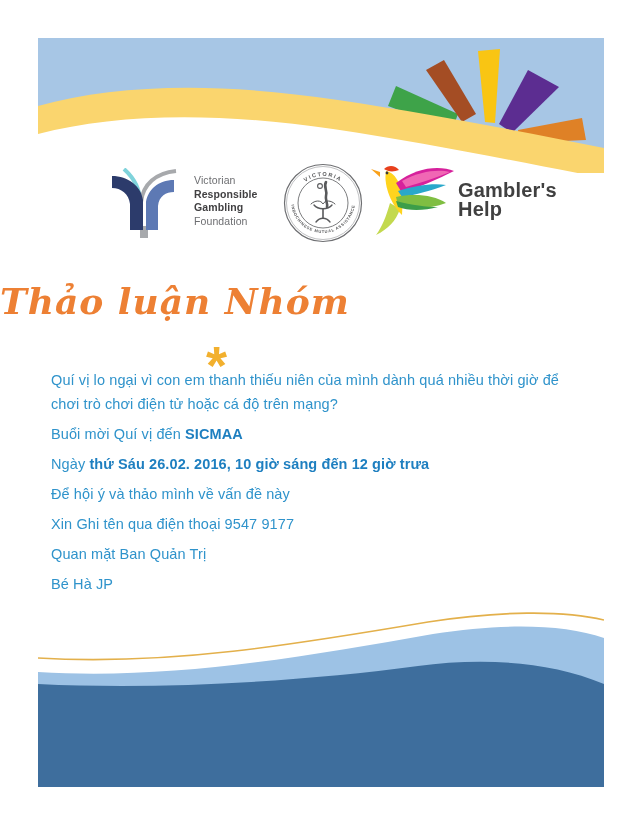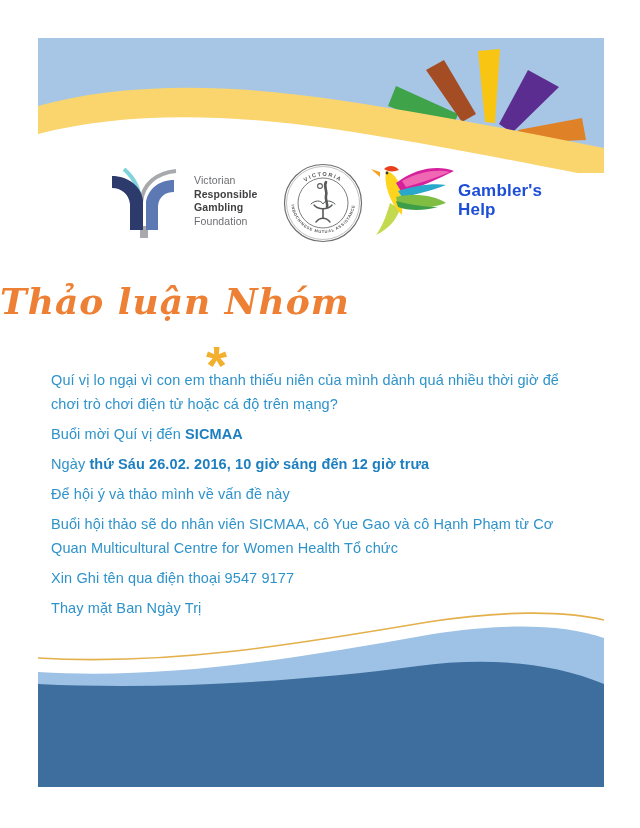--- a/index.html
+++ b/index.html
@@ -9,21 +9,21 @@
   }
   .abs{position:absolute;}
   
   .header-svg{left:38px;top:38px;}
   
   .vrgf-icon{left:112px;top:168px;}
   .vrgf-text{left:194px;top:174px;font-size:10.5px;line-height:13.5px;color:#6d6e71;letter-spacing:.1px;}
   .vrgf-text .ln-bold{font-weight:700;color:#414042;}
   .seal-svg{left:283px;top:163px;}
   .bird-svg{left:368px;top:163px;}
-  .gh-text{left:458px;top:181px;font-size:17px;line-height:19px;font-weight:700;color:#1d4ed8;letter-spacing:.2px;}
+  .gh-text{left:458px;top:181px;font-size:20px;line-height:19px;font-weight:700;color:#404040;letter-spacing:.2px;}
   
   .title{
     left:0;top:280px;width:640px;text-align:left;
     font-family:"DejaVu Serif","Liberation Serif",serif;
     font-style:italic;font-weight:700;font-size:36px;color:#ed8034;letter-spacing:1px;
   }
   .asterisk{
     left:206px;top:338px;font-size:54px;line-height:54px;color:#f2b02e;font-weight:700;
   }
   
@@ -114,24 +114,23 @@
 
   <div class="abs title">Thảo luận Nhóm</div>
   <div class="abs asterisk">*</div>
 
   <div class="abs body-text">
       <p><span>Quí vị lo ngại vì con em thanh thiếu niên của mình dành quá nhiều thời giờ để
 chơi trò chơi điện tử hoặc cá độ trên mạng?</span></p>
       <p><span>Buổi mời Quí vị đến </span><span class="b">SICMAA</span></p>
       <p><span>Ngày </span><span class="b">thứ Sáu 26.02. 2016, 10 giờ sáng đến 12 giờ trưa</span></p>
       <p><span>Để hội ý và thảo mình về vấn đề này</span></p>
-      <p><span>Buổi hội thảo sẽ do nhân viên SICMAA, cô Yue Gao và cô Hạnh Phạm từ Cơ
-Quan Multicultural Centre for Women Health Tổ chức</span></p>
       <p><span>Xin Ghi tên qua điện thoại 9547 9177</span></p>
-      <p><span>Thay mặt Ban Ngày Trị</span></p>
+      <p><span>Quan mặt Ban Quản Trị</span></p>
+      <p><span>Bé Hà JP</span></p>
     </div>
 
   <svg class="abs footer-svg" width="566" height="190" viewBox="0 0 566 190">
     <path d="M0,60 C130,68 260,46 390,24 C460,13 525,12 566,22" fill="none" stroke="#e3b04b" stroke-width="1.6"></path>
     <path d="M0,74 C130,82 260,60 395,36 C465,25 525,26 566,40 L566,189 L0,189 Z" fill="#9dc2e5"></path>
     <path d="M0,86 C120,92 260,84 380,68 C440,60 510,62 566,86 L566,189 L0,189 Z" fill="#3e6e9d"></path>
   </svg>
 
 </div>
 

